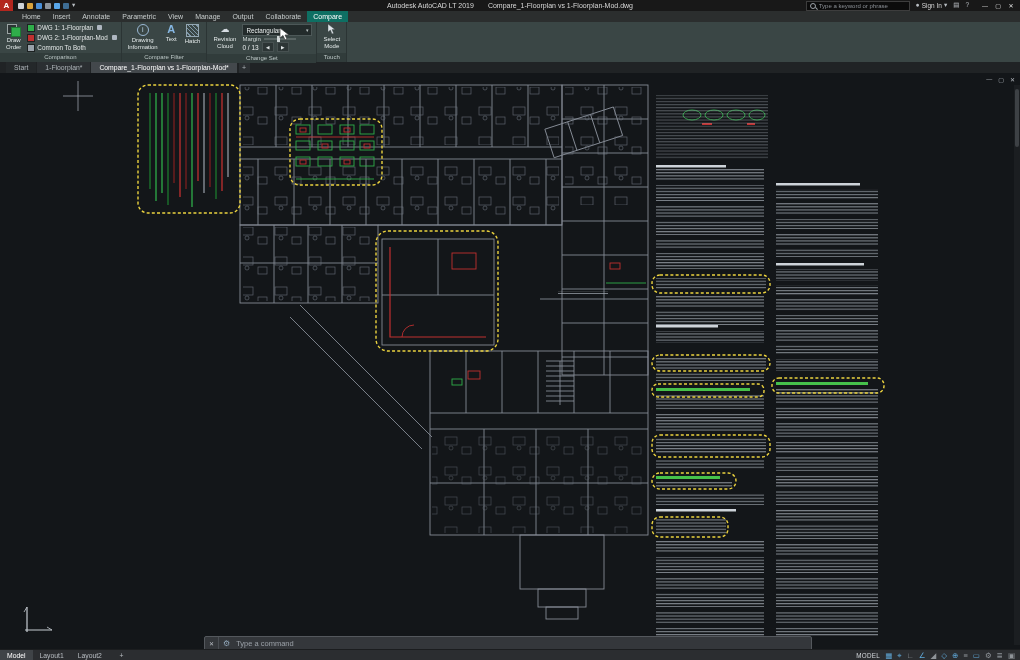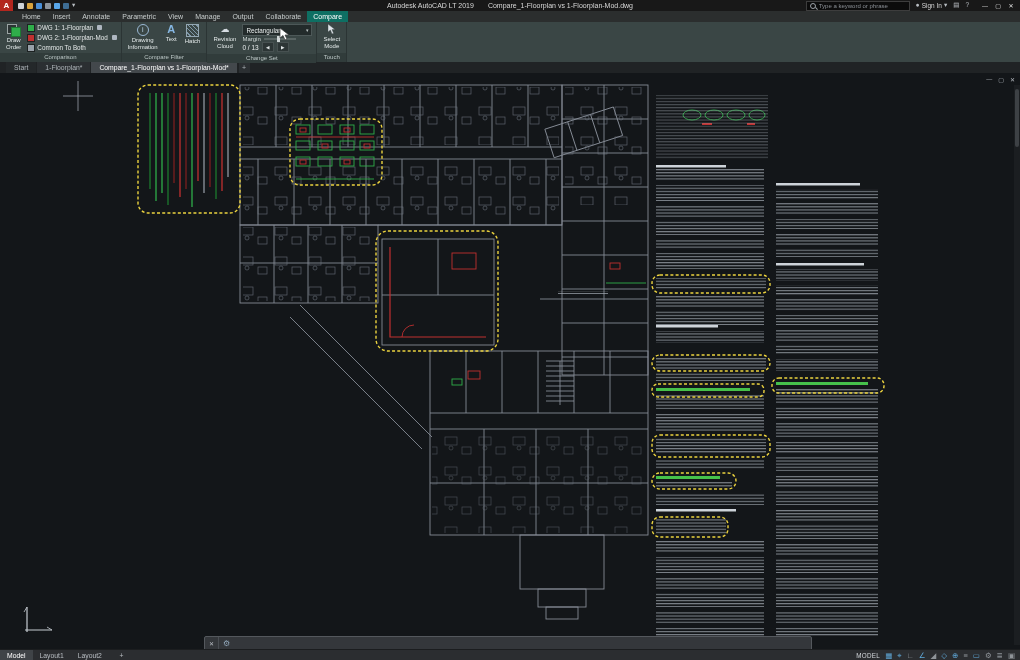--- a/index.html
+++ b/index.html
@@ -430,20 +430,21 @@
     <g stroke="#c6ccd2" stroke-width="1.2" fill="none">
       <path d="M27 534 V559 M25 557 H52"></path>
       <path d="M27 534 L24 539 M52 557 L47 554" stroke-width="0.8"></path>
     </g>
   </svg>
 </div>
 
 <div class="cmdbar">
   <span class="cmd-close">✕</span>
   <span class="cmd-wrench">⚙</span>
+  <input class="cmd-input" placeholder="Type a command" style="">
 </div>
 
 <div class="statusbar">
   <span class="lt active">Model</span>
   <span class="lt">Layout1</span>
   <span class="lt">Layout2</span>
   <span class="lt lt-plus">+</span>
   <div class="sb-right">
     <span class="model-label">MODEL</span>
     <span class="sb-ic">▦</span>

